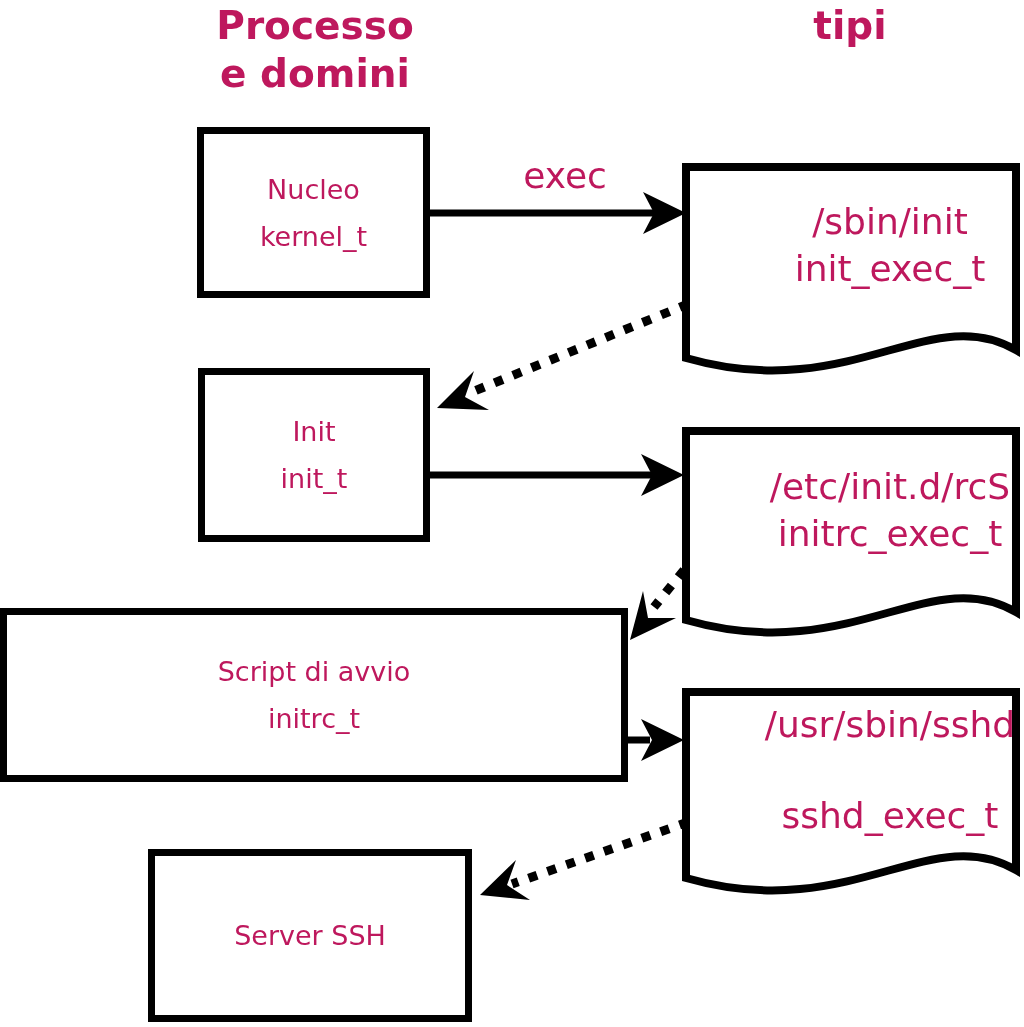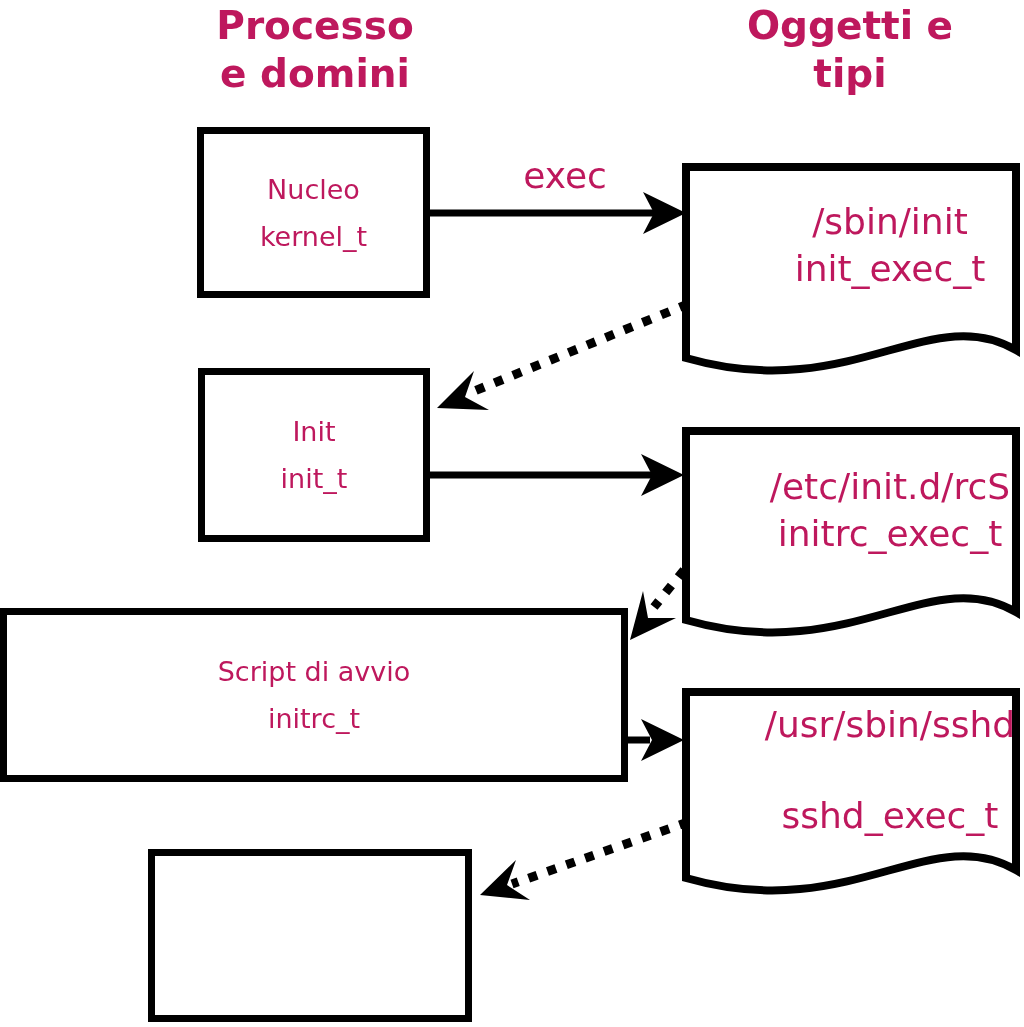--- a/index.html
+++ b/index.html
@@ -92,40 +92,40 @@
 </head>
 <body>
 
 <div id="stage">
 
   <div class="col-header" style="left:160px; top:2px; width:310px;">
     <div>Processo</div>
     <div>e domini</div>
   </div>
   <div class="col-header" style="left:700px; top:2px; width:300px;">
-    <div>Oggetti e</div>
     <div>tipi</div>
   </div>
 
   <div class="process-box" style="left:197px; top:127px; width:233px; height:171px;">
     <div>Nucleo</div>
     <div>kernel_t</div>
   </div>
 
   <div class="process-box" style="left:198px; top:368px; width:232px; height:174px;">
     <div>Init</div>
     <div>init_t</div>
   </div>
 
   <div class="process-box" style="left:0px; top:608px; width:628px; height:174px;">
     <div>Script di avvio</div>
     <div>initrc_t</div>
   </div>
 
   <div class="process-box" style="left:148px; top:849px; width:324px; height:173px;">
+    <div>Server SSH</div>
   </div>
 
   <div class="edge-label" style="left:505px; top:156px; width:120px;">exec</div>
 
   <svg id="arrow-layer" width="1024" height="1027" viewBox="0 0 1024 1027">
 
     <path class="doc-shape" d="M 686 167 L 1016 167 L 1016 350 C 930 300 850 405 686 358 Z"></path>
     <path class="doc-shape" d="M 686 431 L 1016 431 L 1016 612 C 930 562 850 667 686 620 Z"></path>
     <path class="doc-shape" d="M 686 692 L 1016 692 L 1016 870 C 930 820 850 925 686 878 Z"></path>
 

